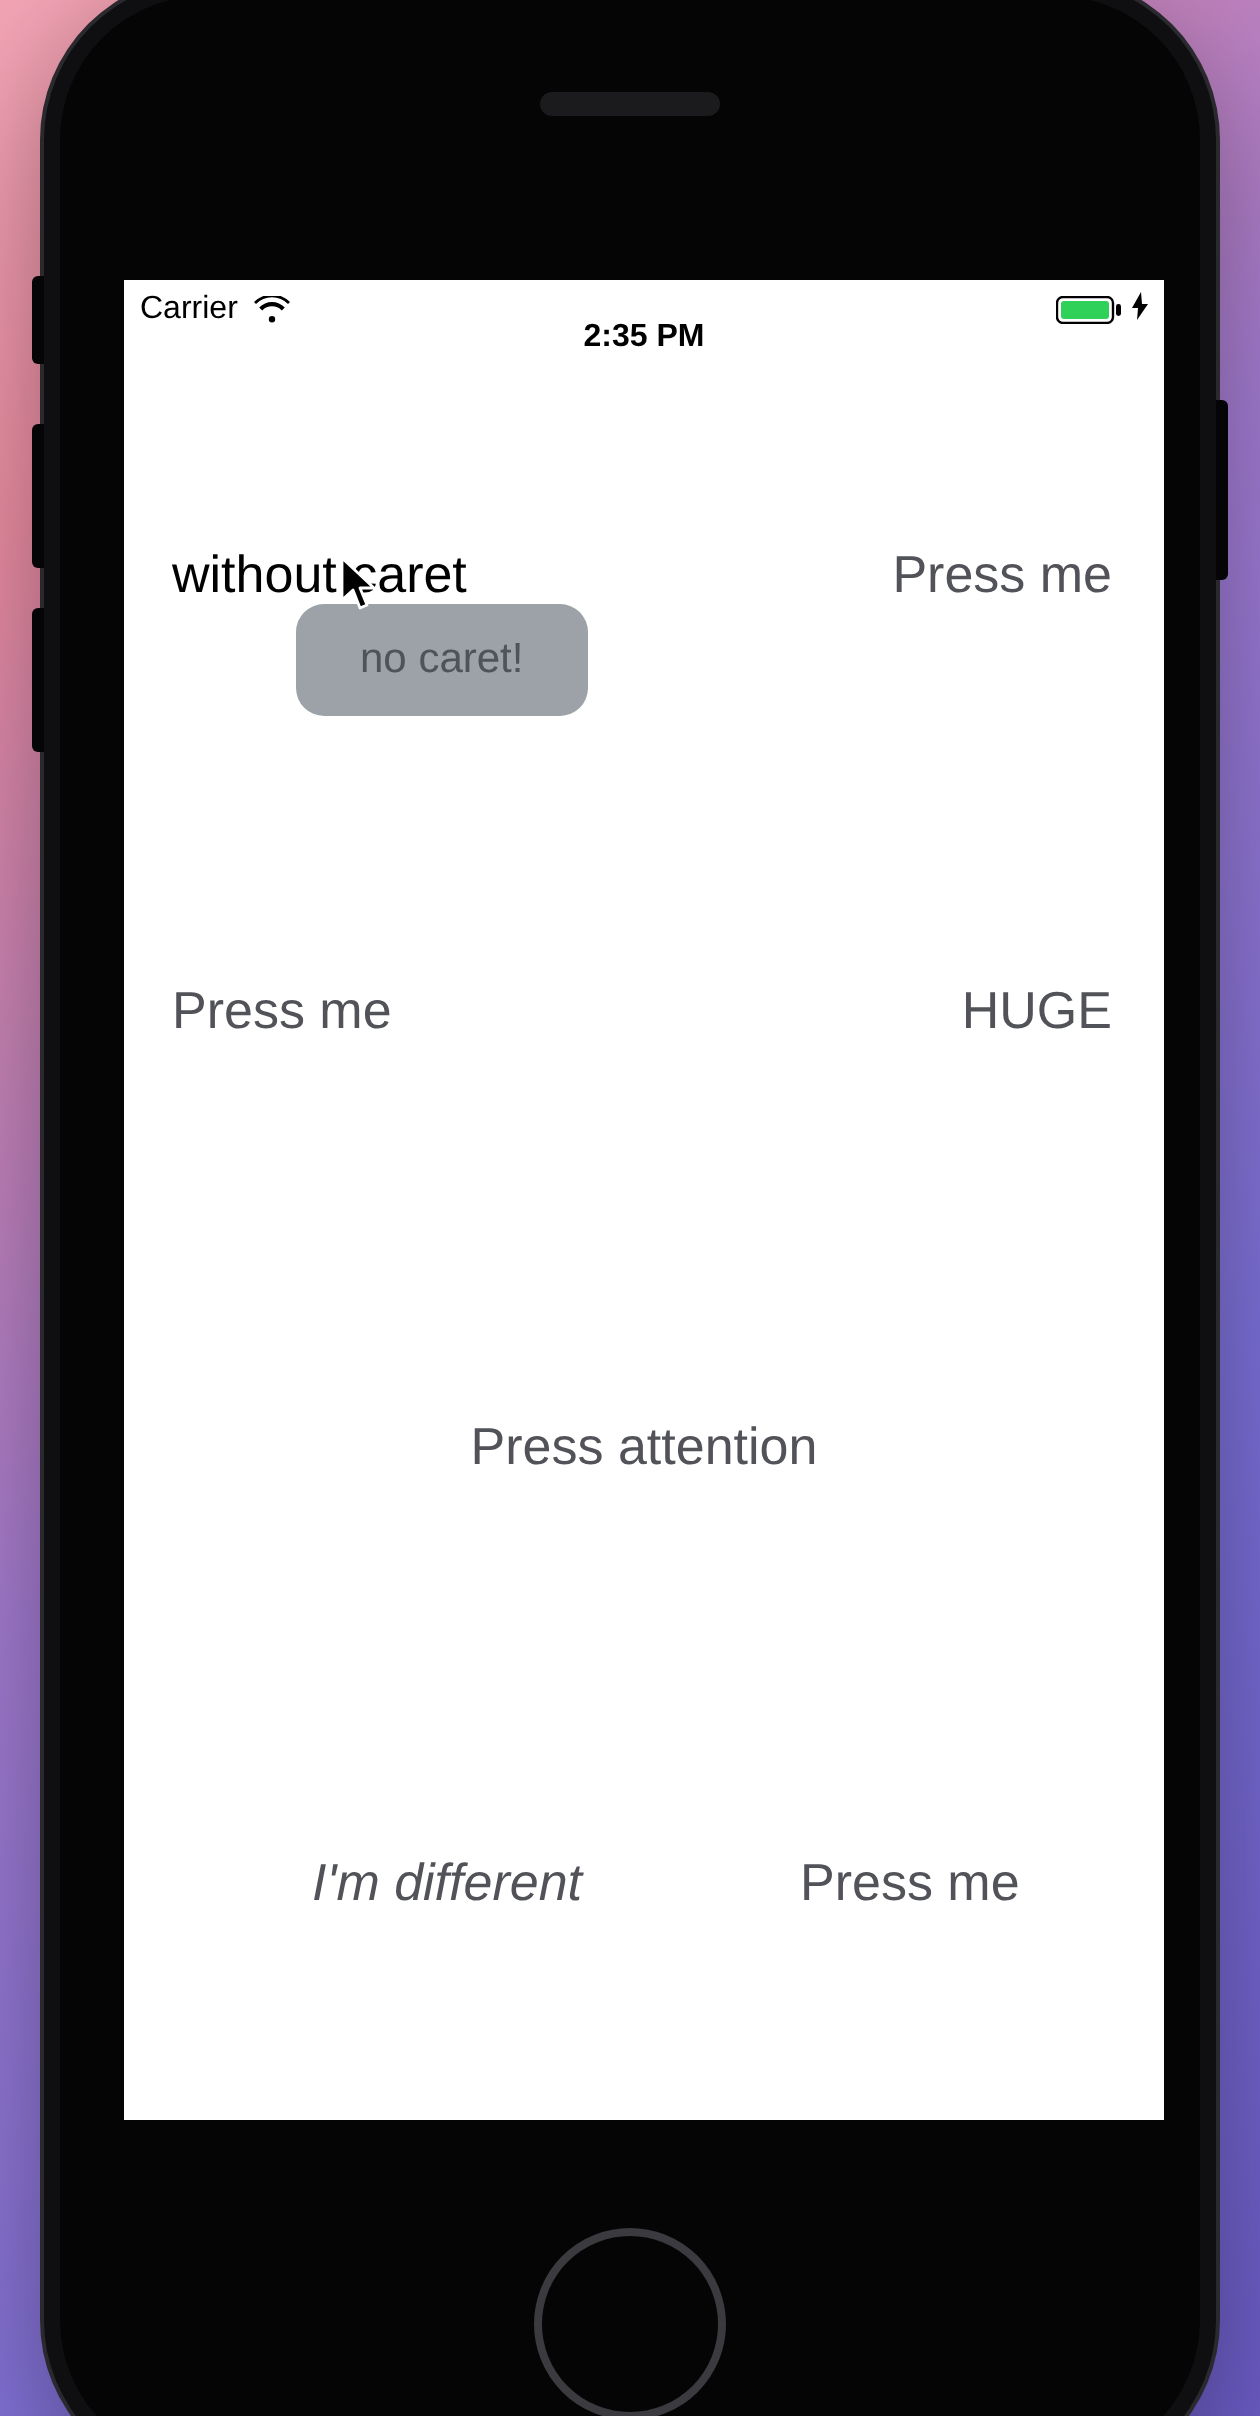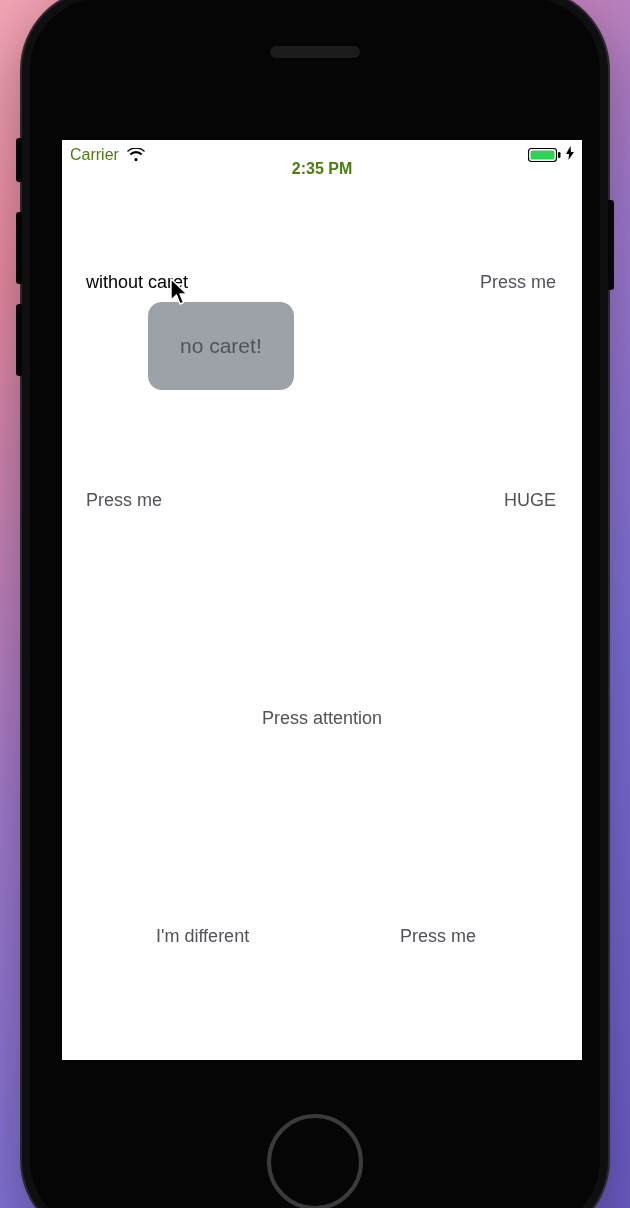--- a/index.html
+++ b/index.html
@@ -60,44 +60,44 @@
     background: #fff;
   }
 
   
   .status {
     height: 30px;
     display: flex;
     align-items: center;
     padding: 0 8px;
     font-size: 16px;
-    color: #4d7c0f;
+    color: #000000;
   }
   .status .carrier { display:flex; align-items:center; gap:8px; }
   .status .time { position:absolute; left:50%; transform:translateX(-50%); font-weight:600;margin-top:28px; }
   .status .right { margin-left:auto; display:flex; align-items:center; gap:4px; }
   .wifi svg, .battery svg { display:block; }
 
   .content { position:relative; width:100%; height:calc(100% - 30px); }
 
   .lbl {
     position:absolute;
-    font-size: 18px;
+    font-size: 26px;
     color:#515359;
     white-space:nowrap;
     cursor:pointer;
   }
   .black { color:#000; }
 
   .tooltip {
     position:absolute;
     background:#9da2a9;
     color:#505358;
     font-size:21px;
-    padding: 32px 32px;
+    padding: 16px 32px;
     border-radius: 14px;
   }
 
   .cursor { position:absolute; z-index:5; pointer-events:none; }
 </style>
 </head>
 <body>
 
 <div class="phone">
   <div class="btn-mute"></div>
@@ -145,21 +145,21 @@
     <div class="tooltip" style="left:86px; top:132px;">
       <span>no caret!</span>
     </div>
 
     <span class="lbl" style="left:24px; top:320px;">Press me</span>
 
     <span class="lbl" style="right:26px; top:320px;">HUGE</span>
 
     <span class="lbl" style="left:50%; top:538px; transform:translateX(-50%);">Press attention</span>
 
-    <span class="lbl" style="left:94px; top:756px;">I'm different</span>
+    <span class="lbl" style="left:94px; top:756px;font-style:italic;">I'm different</span>
 
     <span class="lbl" style="left:338px; top:756px;">Press me</span>
 
     <span class="cursor" style="left:108px; top:108px;">
       <svg width="22" height="28" viewBox="0 0 22 28">
         <path d="M1 1 L1 22 L6.5 17 L10 26 L13.5 24.5 L10 16 L17 16 Z" fill="#000" stroke="#fff" stroke-width="1.4" stroke-linejoin="round"></path>
       </svg>
     </span>
 
   </div>

